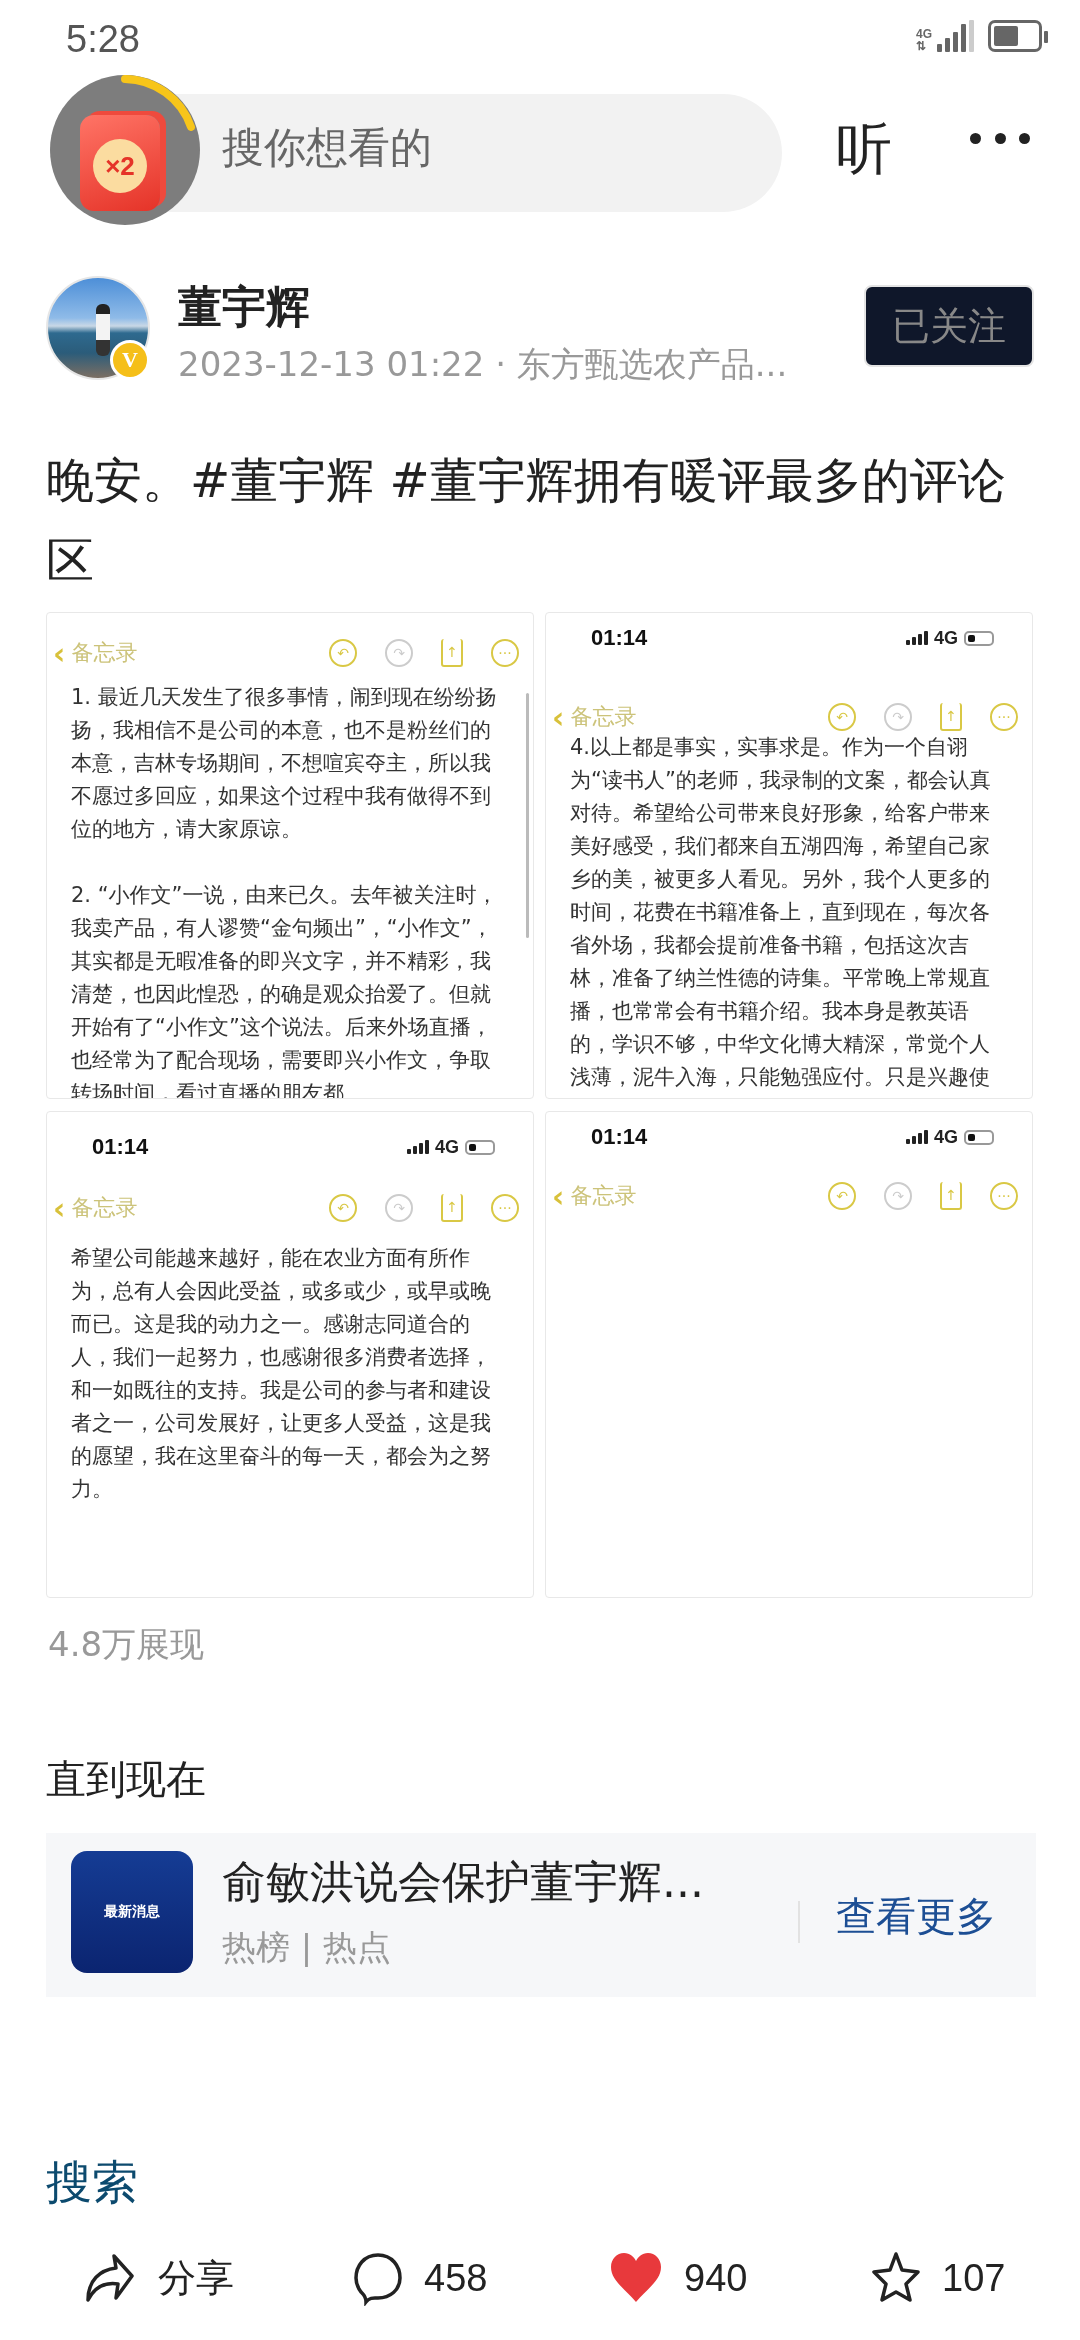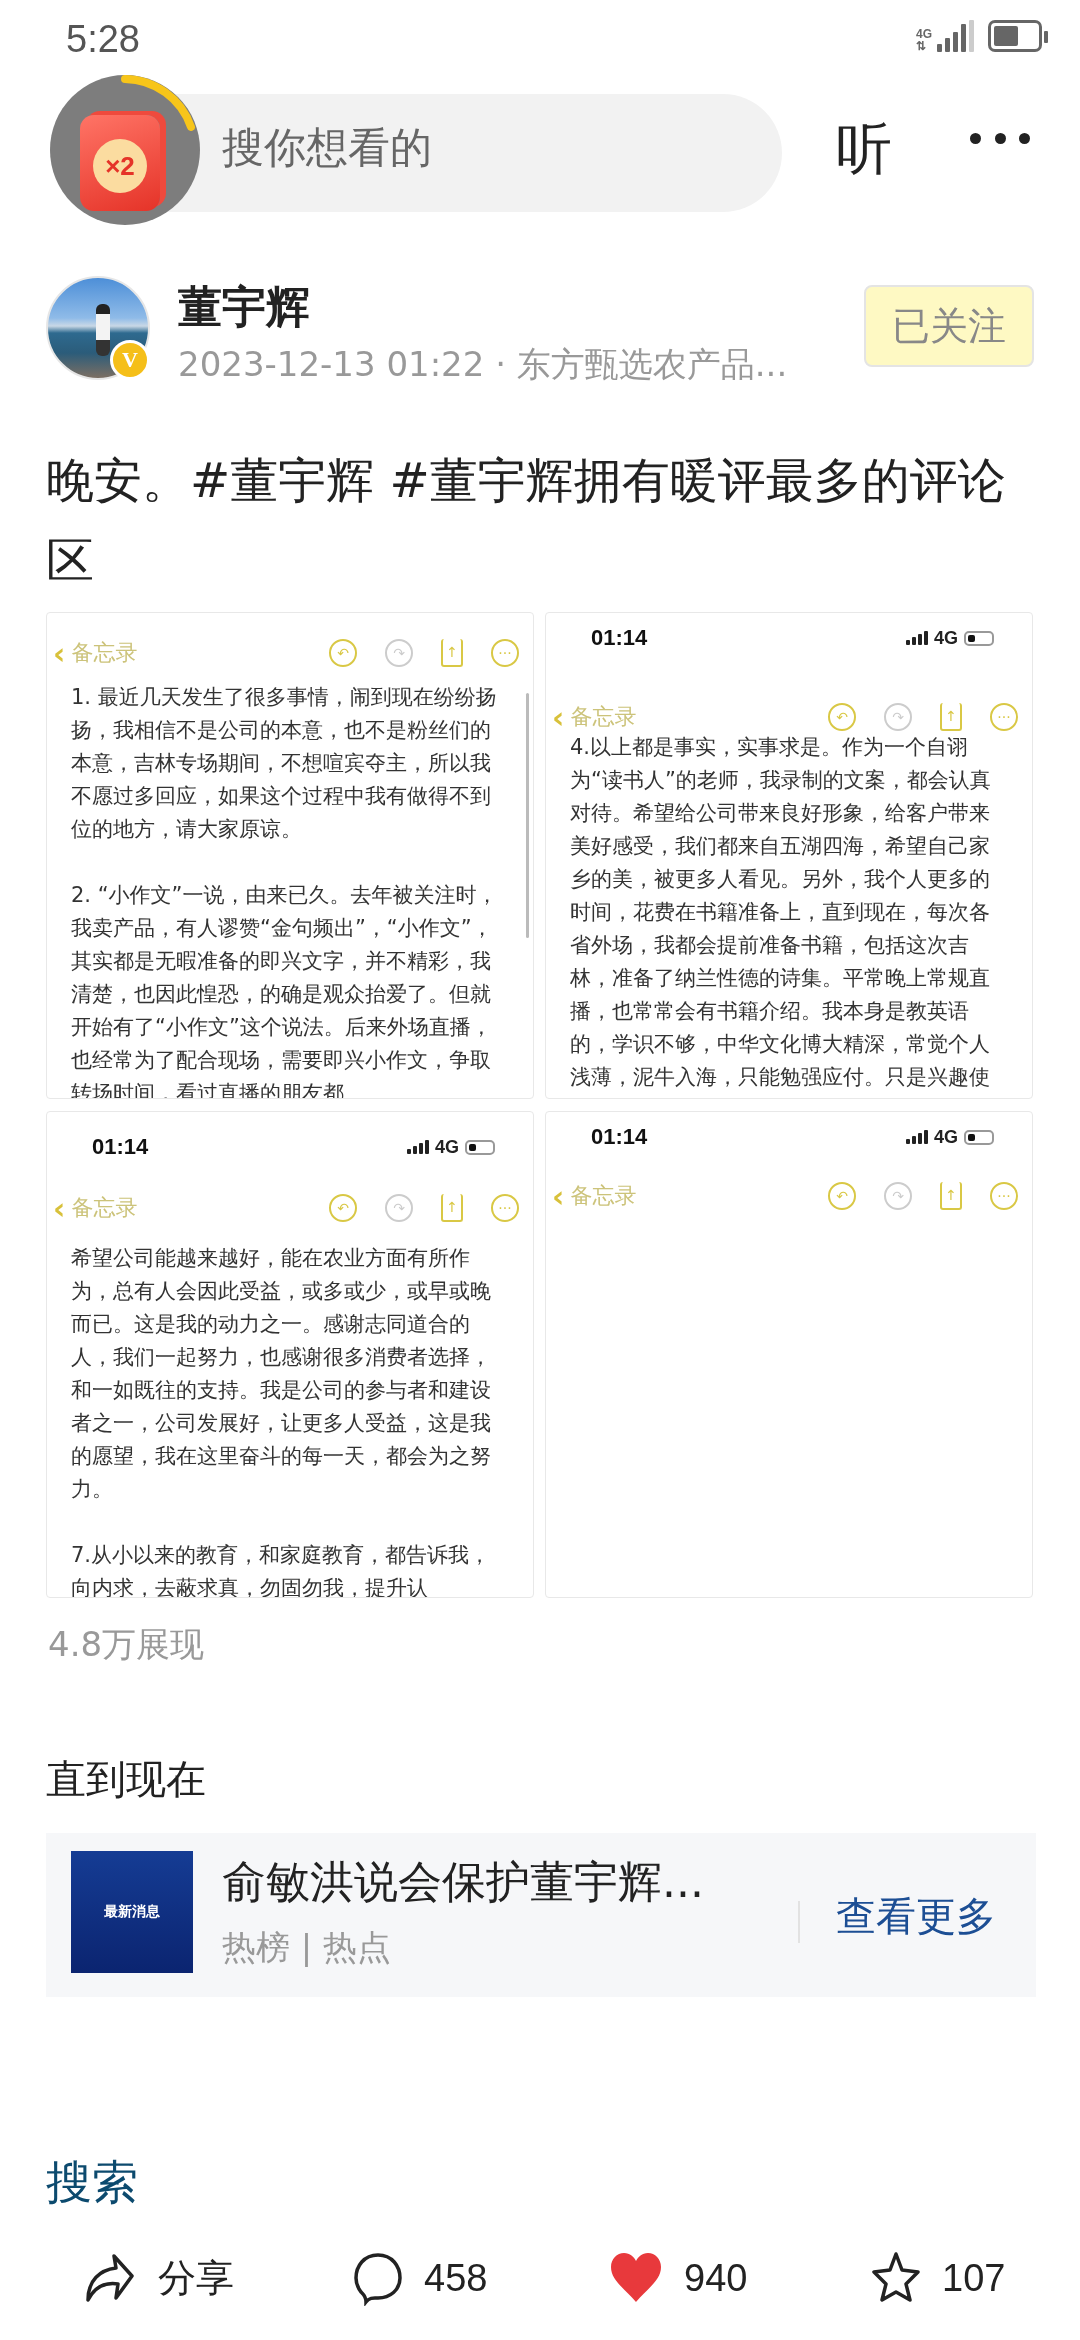--- a/index.html
+++ b/index.html
@@ -30,21 +30,21 @@
   .more-button { position:absolute; left: 970px; top: 128px; width: 60px; height: 20px; display:flex; justify-content:space-between; align-items:center; }
   .more-button span { width: 11px; height: 11px; border-radius: 50%; background:#222; display:block; }
 
   
   .avatar { position:absolute; left: 46px; top: 276px; width: 104px; height: 104px; border-radius:50%; overflow:hidden;
             background: linear-gradient(180deg,#4d8fd8 0%,#8fbbe8 40%,#c9d8e6 48%,#2e6a8f 55%,#2b5c7a 75%,#7c6f63 100%); border:2px solid #e6e6e6; }
   .avatar-person { position:absolute; left: 48px; top: 26px; width: 14px; height: 52px; background: linear-gradient(180deg,#222 0 20%,#f3f3f3 20% 70%,#333 70%); border-radius:6px; }
   .v-badge { position:absolute; left: 110px; top: 340px; width: 40px; height: 40px; border-radius:50%; background:#f5bf19; border:3px solid #fff; color:#fff; font-weight:bold; font-size:22px; text-align:center; line-height:34px; font-family:"Liberation Serif",serif; }
   .author-name { position:absolute; left: 178px; top: 278px; font-size: 44px; font-weight: bold; color:#222; }
   .author-meta { position:absolute; left: 178px; top: 342px; font-size: 34px; color:#999; white-space:nowrap; }
-  .follow-button { position:absolute; left: 864px; top: 285px; width: 170px; height: 82px; border:2px solid #e4e4e4; border-radius: 8px; font-size: 38px; color:#888; text-align:center; line-height:78px; background:#fef9c3; }
+  .follow-button { position:absolute; left: 864px; top: 285px; width: 170px; height: 82px; border:2px solid #e4e4e4; border-radius: 8px; font-size: 38px; color:#888; text-align:center; line-height:78px; background:#0f172a; }
 
   
   .post-text { position:absolute; left: 46px; top: 440px; width: 990px; font-size: 48px; line-height: 80px; color:#222; }
 
   
   .grid { position:absolute; left: 46px; top: 612px; width: 990px; height: 986px; }
   .cell { position:absolute; width: 488px; height: 487px; background:#fff; border:1px solid #e8e8e8; border-radius: 4px; overflow:hidden; }
   .cell-0 { left:0; top:0; } .cell-1 { left:499px; top:0; }
   .cell-2 { left:0; top:499px; } .cell-3 { left:499px; top:499px; }
   .ios-status { position:absolute; left: 45px; top: 10px; right: 38px; height: 30px; display:flex; justify-content:space-between; align-items:center; }
@@ -62,21 +62,21 @@
   .mt { width: 28px; height: 28px; border: 2.5px solid #d9c845; border-radius:50%; display:flex; align-items:center; justify-content:center; font-size: 14px; color:#d9c845; }
   .mt.grey { border-color:#ccc; color:#ccc; }
   .mt.share { border-radius: 3px; border-top:none; width: 22px; }
   .memo-body { position:absolute; left: 24px; right: 24px; font-size: 21px; line-height: 33px; color:#333; }
   .memo-body p { margin-bottom: 33px; }
   .scroll-thumb { position:absolute; right: 4px; top: 80px; width: 3px; height: 245px; background:#bbb; border-radius:2px; }
 
   .views { position:absolute; left: 48px; top: 1622px; font-size: 34px; color:#999; }
   .related-title { position:absolute; left: 46px; top: 1752px; font-size: 40px; color:#222; }
   .rec-card { position:absolute; left: 46px; top: 1833px; width: 990px; height: 164px; background:#f6f7f9; }
-  .rec-thumb { position:absolute; left: 25px; top: 18px; width: 122px; height: 122px; background: linear-gradient(180deg,#153c94,#0b2470); display:flex; align-items:center; justify-content:center; color:#fff; font-size: 14px; font-weight:bold; }
+  .rec-thumb { position:absolute; left: 25px; top: 18px; width: 122px; height: 122px; background: linear-gradient(180deg,#153c94,#0b2470); display:flex; align-items:center; justify-content:center; color:#fff; font-size: 14px; font-weight:bold;border-radius:16px; }
   .rec-title { position:absolute; left: 176px; top: 20px; font-size: 44px; color:#222; white-space:nowrap; }
   .rec-tags { position:absolute; left: 176px; top: 92px; font-size: 34px; color:#999; }
   .rec-divider { position:absolute; left: 752px; top: 68px; width: 2px; height: 42px; background:#e2e2e2; }
   .rec-more { position:absolute; left: 790px; top: 56px; font-size: 40px; color:#1c4e94; }
 
   .search-heading { position:absolute; left: 46px; top: 2152px; font-size: 46px; font-weight: normal; color:#0c4a6e; }
 
   
   .actions { position:absolute; left: 4px; top: 2238px; width: 880px; height: 80px; }
   .action { position:absolute; top: 0; height: 80px; display:flex; align-items:center; gap: 20px; }
@@ -214,21 +214,20 @@
         </div>
       <div class="memo-tools">
         <div class="mt">↶</div>
         <div class="mt grey">↷</div>
         <div class="mt share">↑</div>
         <div class="mt">···</div>
       </div>
     </div>
     <div class="memo-body" style="top:130px">
       <p>希望公司能越来越好，能在农业方面有所作为，总有人会因此受益，或多或少，或早或晚而已。这是我的动力之一。感谢志同道合的人，我们一起努力，也感谢很多消费者选择，和一如既往的支持。我是公司的参与者和建设者之一，公司发展好，让更多人受益，这是我的愿望，我在这里奋斗的每一天，都会为之努力。</p>
-      <p>7.从小以来的教育，和家庭教育，都告诉我，向内求，去蔽求真，勿固勿我，提升认</p>
     </div>
   </div>
 
   <div class="cell cell-3">
     <div class="ios-status">
       <span class="ios-time">01:14</span>
       <span class="ios-right">
           <span class="ios-bars">
             <i style="height:5px"></i>
             <i style="height:8px"></i>

